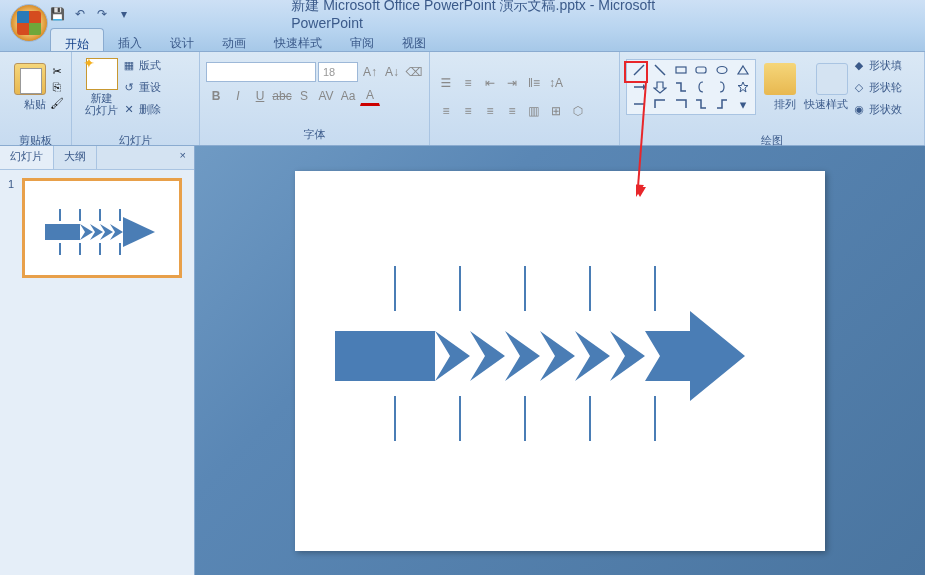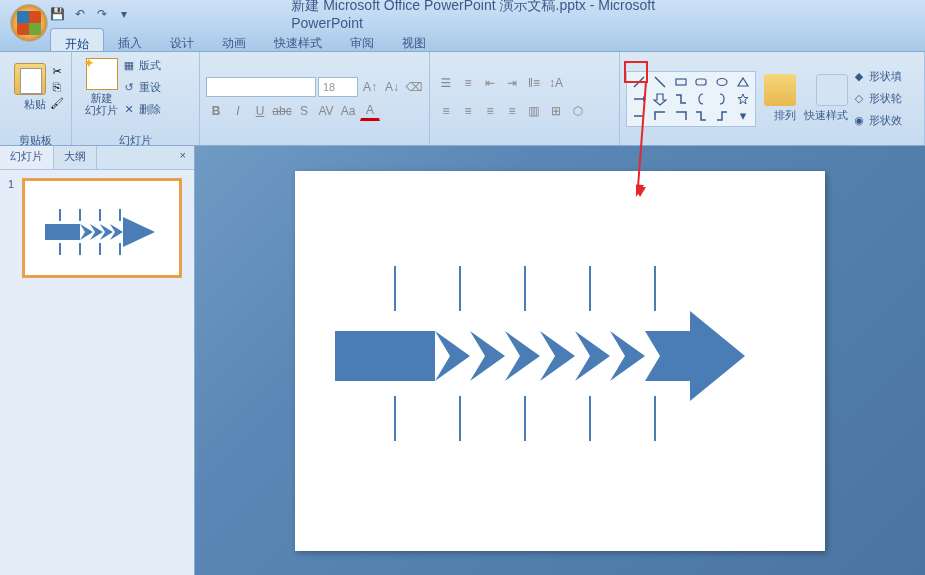--- a/index.html
+++ b/index.html
@@ -163,20 +163,21 @@
           </div>
         <div class="fbtn">
             <s>abc</s>
           </div>
         <div class="fbtn">S</div>
         <div class="fbtn">AV</div>
         <div class="fbtn">Aa</div>
         <div class="fbtn" style="border-bottom:3px solid #c00">A</div>
       </div>
     </div>
+    <div class="group-label">字体</div>
   </div>
 
   <div class="group" style="width:190px">
     <div class="group-body" style="flex-direction:column;align-items:flex-start;justify-content:center">
       <div class="para-row">
         <div class="fbtn">☰</div>
         <div class="fbtn">≡</div>
         <div class="fbtn">⇤</div>
         <div class="fbtn">⇥</div>
         <div class="fbtn">‖≡</div>
@@ -301,20 +302,21 @@
         <div class="shape-opt-row">
             <span class="mini-icon">◇</span>
             <span>形状轮</span>
           </div>
         <div class="shape-opt-row">
             <span class="mini-icon">◉</span>
             <span>形状效</span>
           </div>
       </div>
     </div>
+    <div class="group-label">绘图</div>
   </div>
 </div>
 
 <div class="highlight-box"></div>
 
 <svg class="red-arrow" width="30" height="120">
   <line x1="10" y1="0" x2="2" y2="105" stroke="#e8262a" stroke-width="2"></line>
   <polygon points="2,105 -4,95 8,95" fill="#e8262a" transform="translate(2,10)"></polygon>
   <polygon points="0,115 -6,102 8,103" fill="#e8262a"></polygon>
 </svg>

